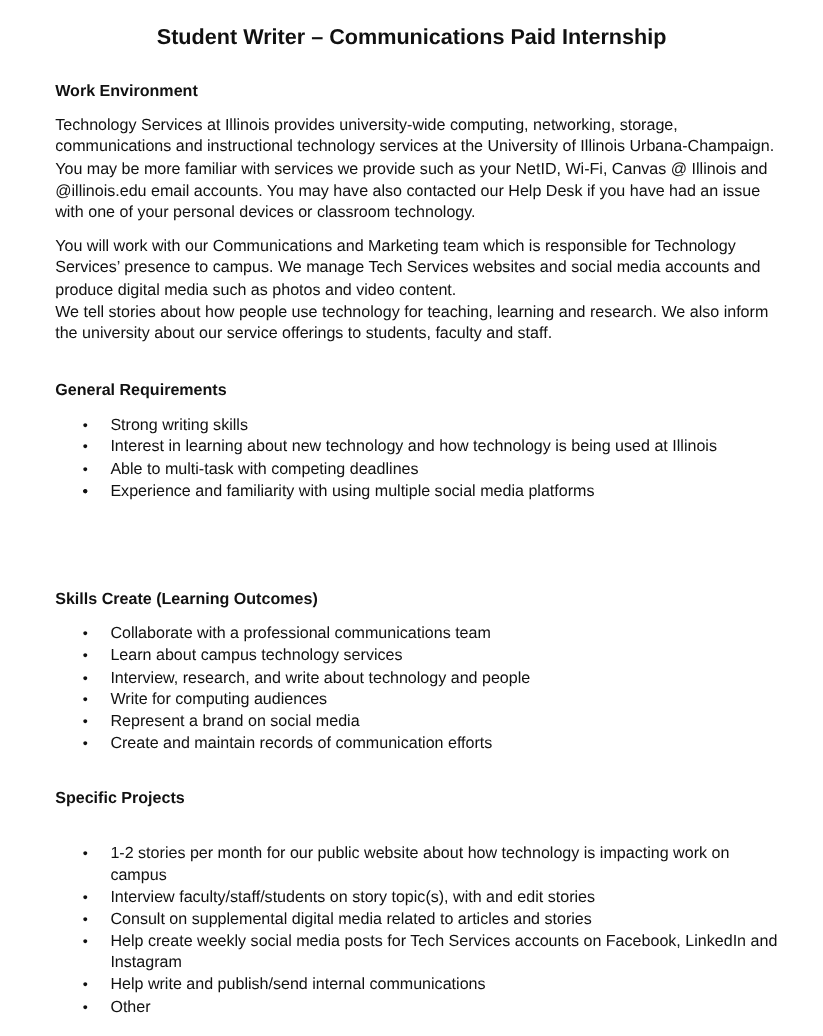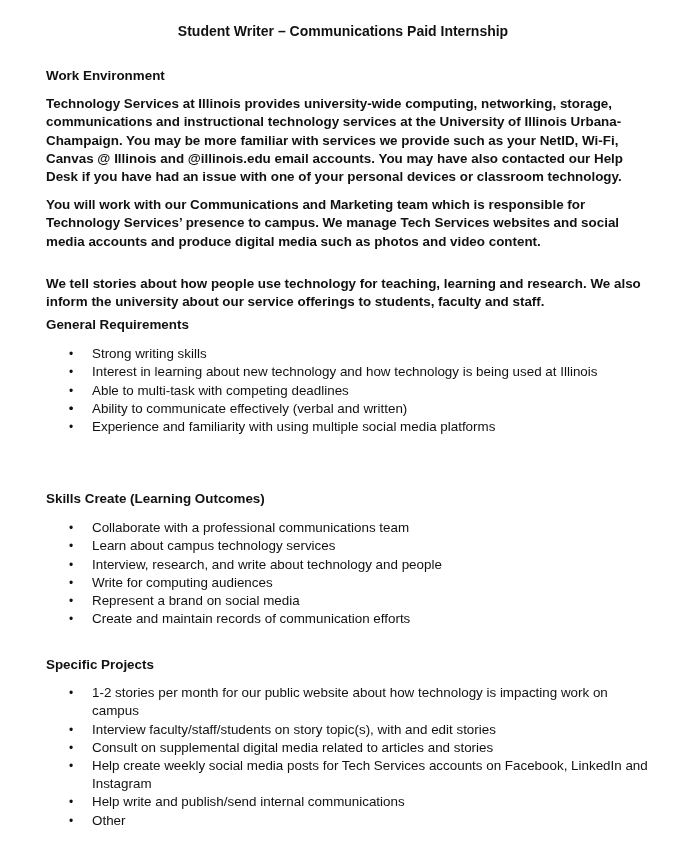--- a/index.html
+++ b/index.html
@@ -6,70 +6,70 @@
     body {
       width: 686px; height: 863px; overflow: hidden;
       font-family: "Liberation Sans", sans-serif;
       color: #111111;
       font-size: 13.4px;
       line-height: 18.2px;
     }
     .page { position: relative; width: 686px; height: 863px; }
     .title {
       position: absolute; top: 22px; left: 0; width: 686px;
-      text-align: center; font-weight: bold; font-size: 14px;
+      text-align: center; font-weight: bold; font-size: 18px;
     }
     .section { position: absolute; left: 46px; width: 600px; }
     .heading { font-weight: bold; margin: 0; }
-    .para { margin: 0; font-weight: bold; }
+    .para { margin: 0; }
     ul.bullets { list-style: none; margin: 0; padding: 0; }
     ul.bullets li { position: relative; padding-left: 46px; }
     ul.bullets li .dot {
       position: absolute; left: 23px; top: 0; font-size: 12px;
     }
   </style>
 </head>
 <body>
 
 <div class="page">
   <div class="title">Student Writer – Communications Paid Internship</div>
 
   <div class="section" style="top:67px;">
     <p class="heading" style="margin-bottom:10px;">Work Environment</p>
     <p class="para" style="margin-bottom:10px;">Technology Services at Illinois provides university-wide computing, networking, storage, communications and instructional technology services at the University of Illinois Urbana-Champaign. You may be more familiar with services we provide such as your NetID, Wi-Fi, Canvas @ Illinois and @illinois.edu email accounts. You may have also contacted our Help Desk if you have had an issue with one of your personal devices or classroom technology.</p>
-    <p class="para" style="margin-bottom:24px;">You will work with our Communications and Marketing team which is responsible for Technology Services’ presence to campus. We manage Tech Services websites and social media accounts and produce digital media such as photos and video content.</p>
+    <p class="para" style="margin-bottom:0;">You will work with our Communications and Marketing team which is responsible for Technology Services’ presence to campus. We manage Tech Services websites and social media accounts and produce digital media such as photos and video content.</p>
     <p class="para">We tell stories about how people use technology for teaching, learning and research. We also inform the university about our service offerings to students, faculty and staff.</p>
   </div>
 
   <div class="section" style="top:316px;">
     <p class="heading" style="margin-bottom:11px;">General Requirements</p>
     <ul class="bullets">
       <li><span class="dot">•</span><span>Strong writing skills</span></li>
       <li><span class="dot">•</span><span>Interest in learning about new technology and how technology is being used at Illinois</span></li>
       <li><span class="dot">•</span><span>Able to multi-task with competing deadlines</span></li>
       <li><span class="dot">•</span></li>
-      <li><span class="dot">•</span><span>Ability to communicate effectively (verbal and written)</span></li>
+      <li><span class="dot">•</span></li>
       <li><span class="dot">•</span><span>Experience and familiarity with using multiple social media platforms</span></li>
     </ul>
   </div>
 
   <div class="section" style="top:490px;">
     <p class="heading" style="margin-bottom:11px;">Skills Create (Learning Outcomes)</p>
     <ul class="bullets">
       <li><span class="dot">•</span><span>Collaborate with a professional communications team</span></li>
       <li><span class="dot">•</span><span>Learn about campus technology services</span></li>
       <li><span class="dot">•</span><span>Interview, research, and write about technology and people</span></li>
       <li><span class="dot">•</span><span>Write for computing audiences</span></li>
       <li><span class="dot">•</span><span>Represent a brand on social media</span></li>
       <li><span class="dot">•</span><span>Create and maintain records of communication efforts</span></li>
     </ul>
   </div>
 
   <div class="section" style="top:656px; width:610px;">
-    <p class="heading" style="margin-bottom:10px;">Specific Projects</p>
+    <p class="heading" style="margin-bottom:28px;">Specific Projects</p>
     <ul class="bullets">
       <li><span class="dot">•</span><span>1-2 stories per month for our public website about how technology is impacting work on campus</span></li>
       <li><span class="dot">•</span><span>Interview faculty/staff/students on story topic(s), with and edit stories</span></li>
       <li><span class="dot">•</span><span>Consult on supplemental digital media related to articles and stories</span></li>
       <li><span class="dot">•</span><span>Help create weekly social media posts for Tech Services accounts on Facebook, LinkedIn and Instagram</span></li>
       <li><span class="dot">•</span><span>Help write and publish/send internal communications</span></li>
       <li><span class="dot">•</span><span>Other</span></li>
     </ul>
   </div>
 </div>

